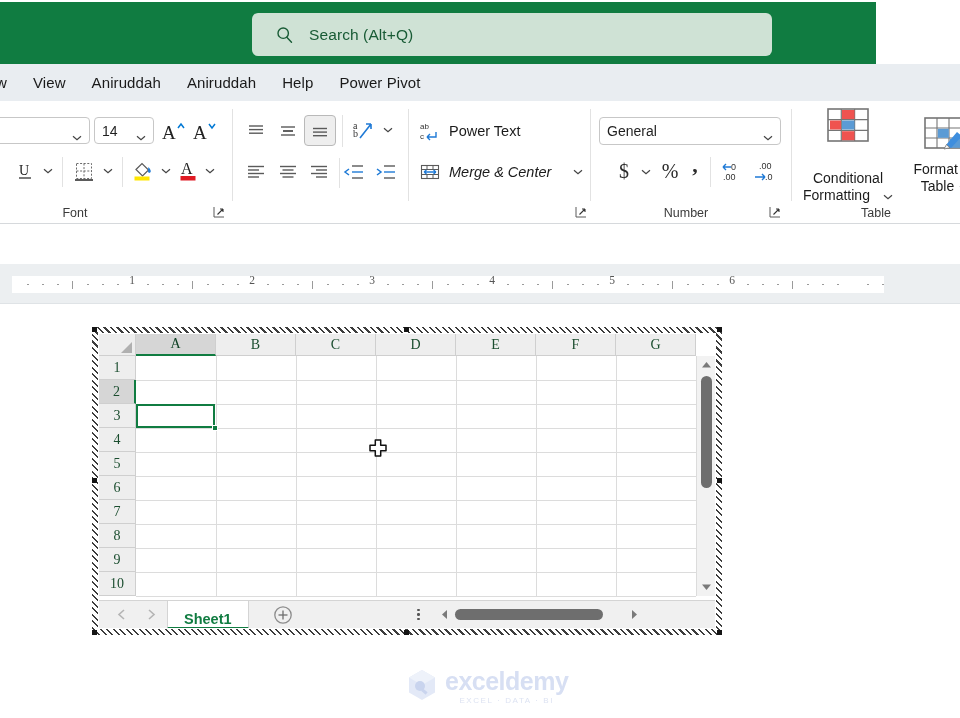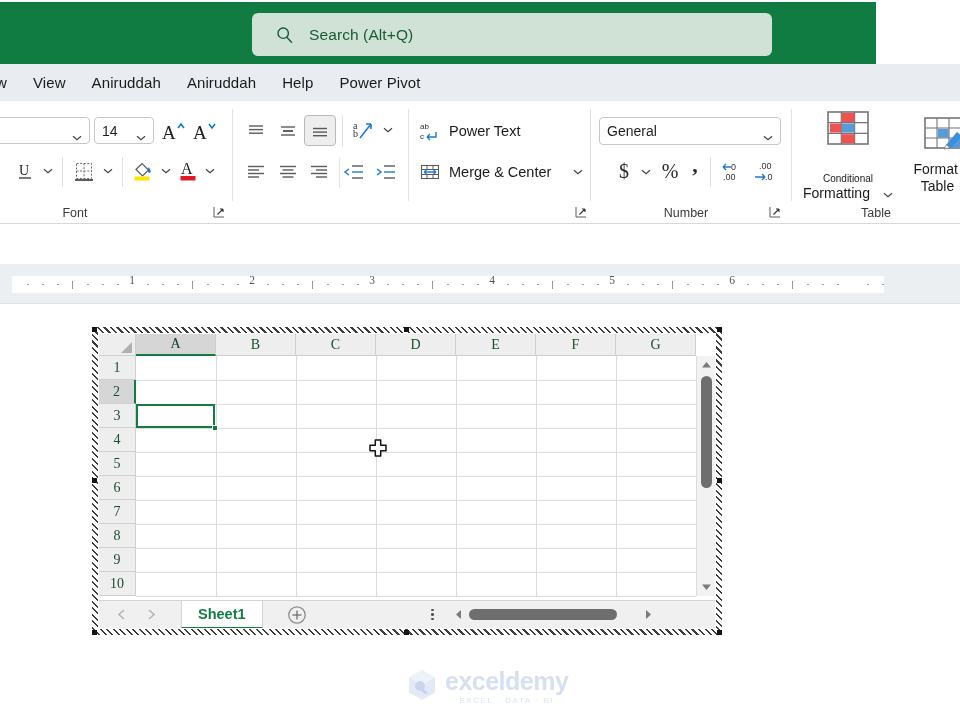--- a/index.html
+++ b/index.html
@@ -391,21 +391,21 @@
       <div class="gdiv" style="left:175px; top:8px; height:92px;"></div>
 
       <div class="iconbtn" style="left:186px; top:16px; width:150px; height:28px; justify-content:flex-start;">
         <svg width="22" height="22" viewBox="0 0 22 22">
           <text x="1" y="9" font-family="Liberation Sans, sans-serif" font-size="8" fill="#333">ab</text>
           <text x="1" y="19" font-family="Liberation Sans, sans-serif" font-size="8" fill="#333">c</text>
           <path d="M8 17 L17 17 L17 12 M8 17 L11 14 M8 17 L11 20" fill="none" stroke="#1f7ad6" stroke-width="1.4"></path>
         </svg>
         <span class="lbl" style="margin-left:8px;">Power Text</span>
       </div>
-      <div class="iconbtn" style="left:186px; top:57px; width:150px; height:28px; justify-content:flex-start;">
+      <div class="iconbtn" style="left:186px; top:57px; width:150px; height:28px; justify-content:flex-start;font-style:italic;">
         <svg width="22" height="22" viewBox="0 0 22 22">
           <rect x="2.5" y="4.5" width="17" height="13" fill="none" stroke="#5a5a5a" stroke-width="1.1"></rect>
           <line x1="2.5" y1="8.5" x2="19.5" y2="8.5" stroke="#5a5a5a" stroke-width="1"></line>
           <line x1="2.5" y1="13.5" x2="19.5" y2="13.5" stroke="#5a5a5a" stroke-width="1"></line>
           <line x1="8" y1="4.5" x2="8" y2="8.5" stroke="#5a5a5a" stroke-width="1"></line>
           <line x1="14" y1="4.5" x2="14" y2="8.5" stroke="#5a5a5a" stroke-width="1"></line>
           <line x1="8" y1="13.5" x2="8" y2="17.5" stroke="#5a5a5a" stroke-width="1"></line>
           <line x1="14" y1="13.5" x2="14" y2="17.5" stroke="#5a5a5a" stroke-width="1"></line>
           <path d="M5 11 L17 11 M5 11 L7.5 9 M5 11 L7.5 13 M17 11 L14.5 9 M17 11 L14.5 13" fill="none" stroke="#1f7ad6" stroke-width="1.3"></path>
         </svg>
@@ -485,21 +485,21 @@
             <line x1="1" y1="11.6" x2="41" y2="11.6" stroke="#757575" stroke-width="1.2"></line>
             <line x1="1" y1="22.3" x2="41" y2="22.3" stroke="#757575" stroke-width="1.2"></line>
             <line x1="14.3" y1="1" x2="14.3" y2="33" stroke="#757575" stroke-width="1.2"></line>
             <line x1="27.6" y1="1" x2="27.6" y2="33" stroke="#757575" stroke-width="1.2"></line>
             <rect x="15" y="2" width="12.5" height="9" fill="#ef5350"></rect>
             <rect x="3" y="12.5" width="11" height="9" fill="#ef5350"></rect>
             <rect x="15" y="12.5" width="12.5" height="9" fill="#5b9bd5"></rect>
             <rect x="15" y="23.2" width="12.5" height="9" fill="#ef5350"></rect>
           </svg>
         </span>
-        <span class="lbl" style="margin-top:24px; font-size:10px;">Conditional</span>
+        <span class="lbl" style="margin-top:24px; font-size:14px;">Conditional</span>
         <span style="display:flex; align-items:center; gap:13px;">
           <span class="lbl" style="font-size:14px;">Formatting</span>
           <span>
             <svg width="10" height="6" viewBox="0 0 10 6">
                 <path d="M1 1.3 L5 4.8 L9 1.3" fill="none" stroke="#444" stroke-width="1.2"></path>
               </svg>
           </span>
         </span>
       </div>
 
@@ -709,21 +709,21 @@
         <div class="navarrow" style="margin-left:10px;">
           <svg width="9" height="11" viewBox="0 0 9 11">
               <path d="M7 1 L2 5.5 L7 10" fill="none" stroke="#b4b4b4" stroke-width="1.6"></path>
             </svg>
         </div>
         <div class="navarrow" style="margin-left:6px;">
           <svg width="9" height="11" viewBox="0 0 9 11">
               <path d="M2 1 L7 5.5 L2 10" fill="none" stroke="#b4b4b4" stroke-width="1.6"></path>
             </svg>
         </div>
-        <div class="sheettab" style="margin-left:18px;">
+        <div class="sheettab" style="margin-left:4px;align-items:flex-end;">
           <span>Sheet1</span>
         </div>
         <div class="addsheet" style="margin-left:16px;">
           <svg width="20" height="20" viewBox="0 0 20 20">
             <circle cx="10" cy="10" r="8.2" fill="none" stroke="#8c8c8c" stroke-width="1.3"></circle>
             <line x1="10" y1="5.5" x2="10" y2="14.5" stroke="#6e6e6e" stroke-width="1.3"></line>
             <line x1="5.5" y1="10" x2="14.5" y2="10" stroke="#6e6e6e" stroke-width="1.3"></line>
           </svg>
         </div>
         <div class="dots3" style="margin-left:110px;">

